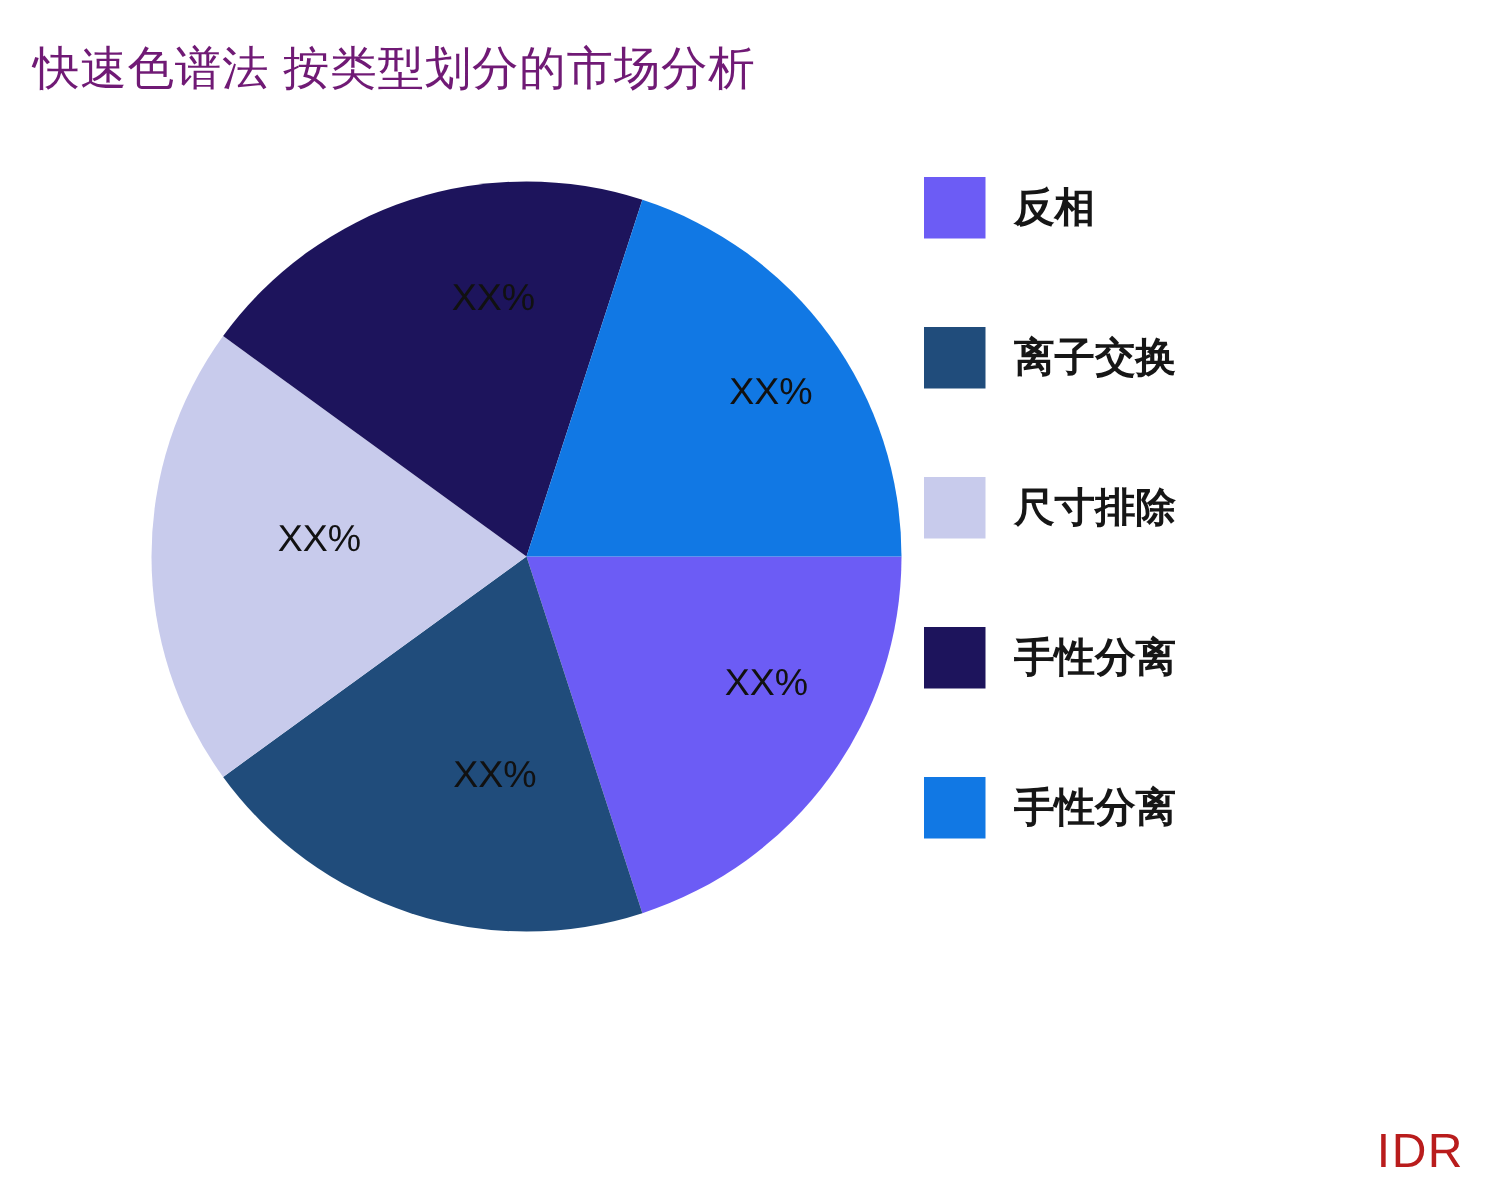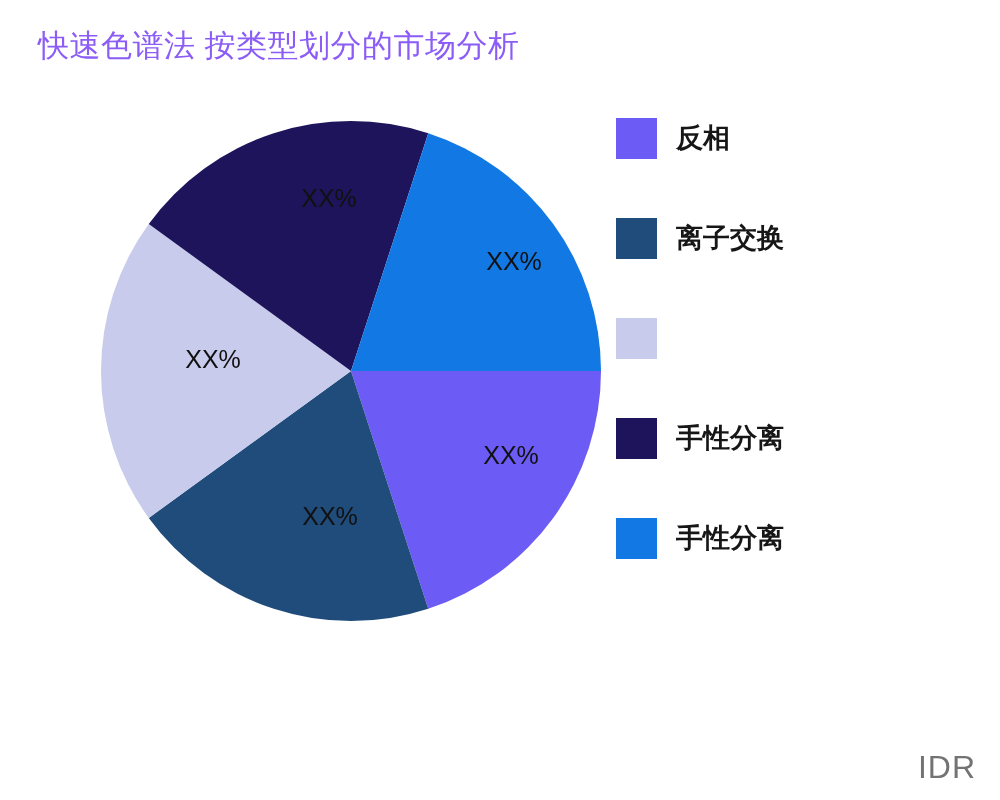--- a/index.html
+++ b/index.html
@@ -17,25 +17,25 @@
   }
   #chart-root {
     position: absolute;
     left: 0;
     top: 0;
     width: 1000px;
     height: 800px;
   }
   #chart-title {
     position: absolute;
-    left: 38px;
+    left: 22px;
     top: 26px;
     font-size: 31px;
     line-height: 40px;
-    color: #8b5cf6;
+    color: #701a75;
     font-weight: 400;
     white-space: nowrap;
     letter-spacing: 0.5px;
   }
   #pie-area {
     position: absolute;
     left: 0;
     top: 0;
     width: 660px;
     height: 700px;
@@ -81,21 +81,21 @@
     font-size: 27px;
     line-height: 52px;
     color: #161616;
     white-space: nowrap;
   }
   #watermark {
     position: absolute;
     right: 24px;
     bottom: 14px;
     font-size: 32px;
-    color: #737373;
+    color: #b91c1c;
     letter-spacing: 1px;
     font-weight: 400;
   }
 </style>
 </head>
 <body>
 
 <div id="chart-root">
 
   <div id="chart-title">快速色谱法 按类型划分的市场分析</div>
@@ -123,20 +123,21 @@
       <div class="legend-item">
         <span class="legend-swatch" style="background: rgb(108, 92, 245);"></span>
         <span class="legend-label">反相</span>
       </div>
       <div class="legend-item">
         <span class="legend-swatch" style="background: rgb(32, 76, 123);"></span>
         <span class="legend-label">离子交换</span>
       </div>
       <div class="legend-item">
         <span class="legend-swatch" style="background: rgb(200, 203, 236);"></span>
+        <span class="legend-label">尺寸排除</span>
       </div>
       <div class="legend-item">
         <span class="legend-swatch" style="background: rgb(29, 20, 92);"></span>
         <span class="legend-label">手性分离</span>
       </div>
       <div class="legend-item">
         <span class="legend-swatch" style="background: rgb(17, 120, 228);"></span>
         <span class="legend-label">手性分离</span>
       </div>
     </div>

